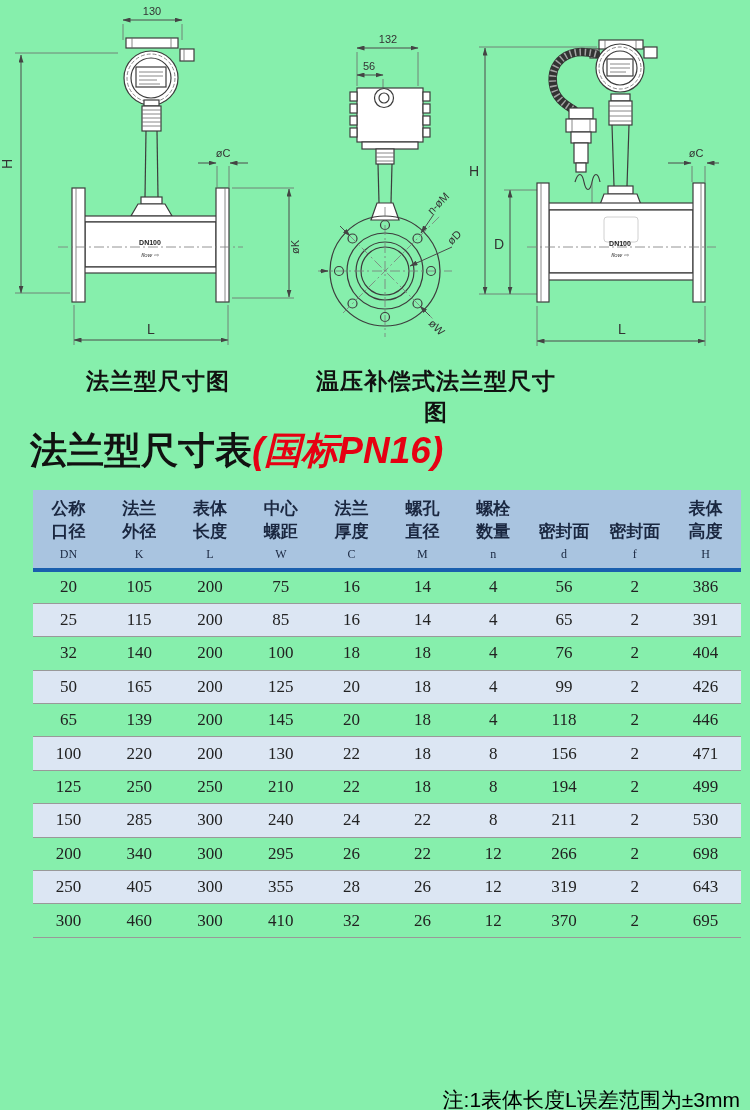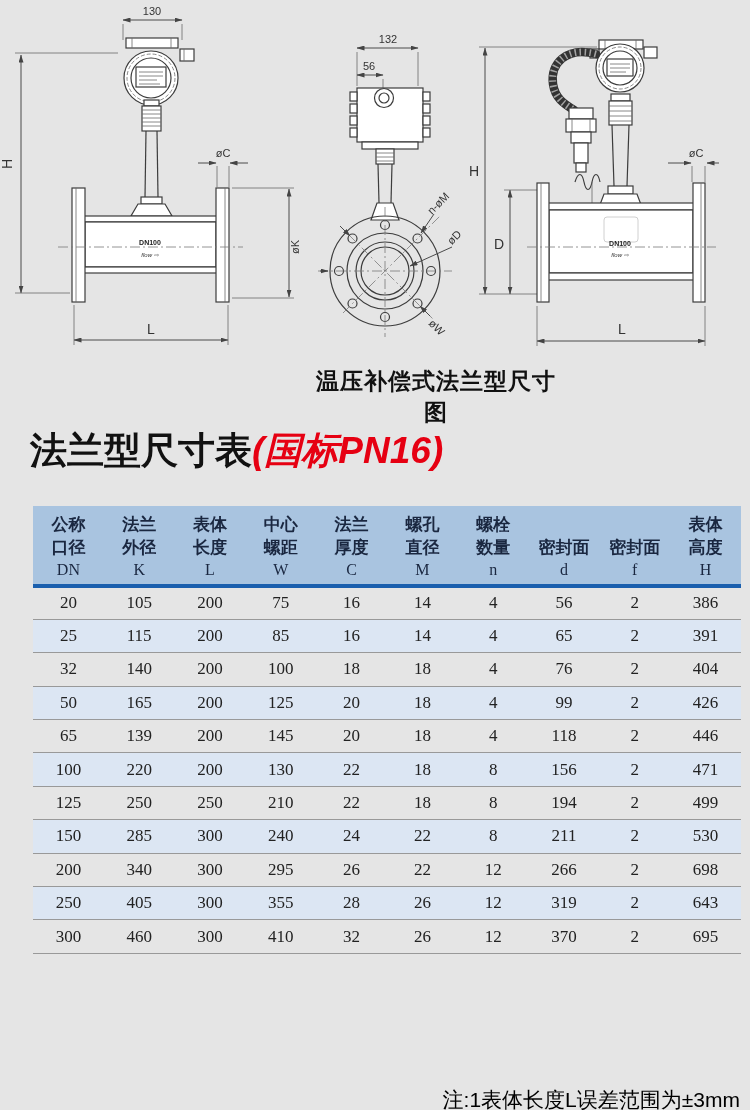--- a/index.html
+++ b/index.html
@@ -1,18 +1,18 @@
 <!DOCTYPE html>
 <html style="--header-bg: #a9c4e0; --row-alt-bg: #dce6f3; --rule-color: #1a5fae; --hl-color: #e60012;"><head>
 <meta charset="utf-8">
 <style>
   * { margin:0; padding:0; box-sizing:border-box; }
   html,body { background:#fff; }
   .page {
-    position:relative; width:750px; height:1110px; background:#e5e5e5;
+    position:relative; width:750px; height:1110px; background:#86efac;
     overflow:hidden; font-family:"Liberation Sans", sans-serif;
   }
   
   svg.drawings { position:absolute; top:0; left:0; }
   svg .obj   { stroke:#3c3c3c; stroke-width:1.2; fill:none; }
   svg .objf  { stroke:#3c3c3c; stroke-width:1.2; fill:#fff; }
   svg .thin  { stroke:#6b6b6b; stroke-width:.8; fill:none; }
   svg .dimln { stroke:#4a4a4a; stroke-width:1; fill:none; }
   svg .ext   { stroke:#6a6a6a; stroke-width:.8; fill:none; }
   svg .cl    { stroke:#7a7a7a; stroke-width:.8; stroke-dasharray:10 3 2 3; fill:none; }
@@ -27,28 +27,28 @@
     text-align:center; letter-spacing:1px;
   }
   .caption-left  { left:58px;  width:200px; }
   .caption-right { left:305px; width:262px; }
   
   .title { position:absolute; top:426px; left:30px; font-size:37px; font-weight:bold; color:#111; }
   .title .hl { color:var(--hl-color,#e60012);font-style:italic; }
   
   table.spec {
     position:absolute; top:490px; left:33px; width:708px;
-    border-collapse:collapse; table-layout:fixed; text-align:center;margin-top:16px;
+    border-collapse:collapse; table-layout:fixed; text-align:center;
   }
   table.spec thead th {
     background:var(--header-bg,#a9c4e0); vertical-align:top; padding:7px 0 3px 0;
     border-bottom:4px solid var(--rule-color,#1a5fae); font-weight:bold; color:#1a2740;
   }
   .h1,.h2 { font-size:17px; line-height:23px; height:23px; font-weight:bold; }
-  .hs { font-size:16px; line-height:22px; height:22px; font-weight:normal;
+  .hs { font-size:12px; line-height:22px; height:22px; font-weight:normal;
         font-family:"Liberation Serif", serif; color:#1a2740; }
   table.spec tbody td {
     height:33.4px; font-family:"Liberation Serif", serif; font-size:17px; color:#222;
     border-bottom:1px solid #999;
   }
   table.spec tbody tr:nth-child(even) td { background:var(--row-alt-bg,#dce6f3); }
   
   .note { position:absolute; top:1086px; right:10px; font-size:21px; font-weight:500; color:#000; }
 </style>
 </head>
@@ -255,20 +255,21 @@
       <line class="ext" x1="692" y1="166" x2="692" y2="182"></line>
       <line class="ext" x1="705" y1="166" x2="705" y2="182"></line>
 
       <line class="dimln" x1="537" y1="341" x2="705" y2="341" marker-start="url(#mS)" marker-end="url(#mE)"></line>
       <line class="ext" x1="537" y1="306" x2="537" y2="346"></line>
       <line class="ext" x1="705" y1="306" x2="705" y2="346"></line>
       <text class="dimbig" x="622" y="334">L</text>
     </g>
   </svg>
 
+  <div class="caption caption-left">法兰型尺寸图</div>
   <div class="caption caption-right">温压补偿式法兰型尺寸图</div>
 
   <div class="title"><span>法兰型尺寸表</span><span class="hl">(国标PN16)</span></div>
 
   <table class="spec">
     <thead>
       <tr id="head-row">
           <th>
             <div class="h1">公称</div>
             <div class="h2">口径</div>

